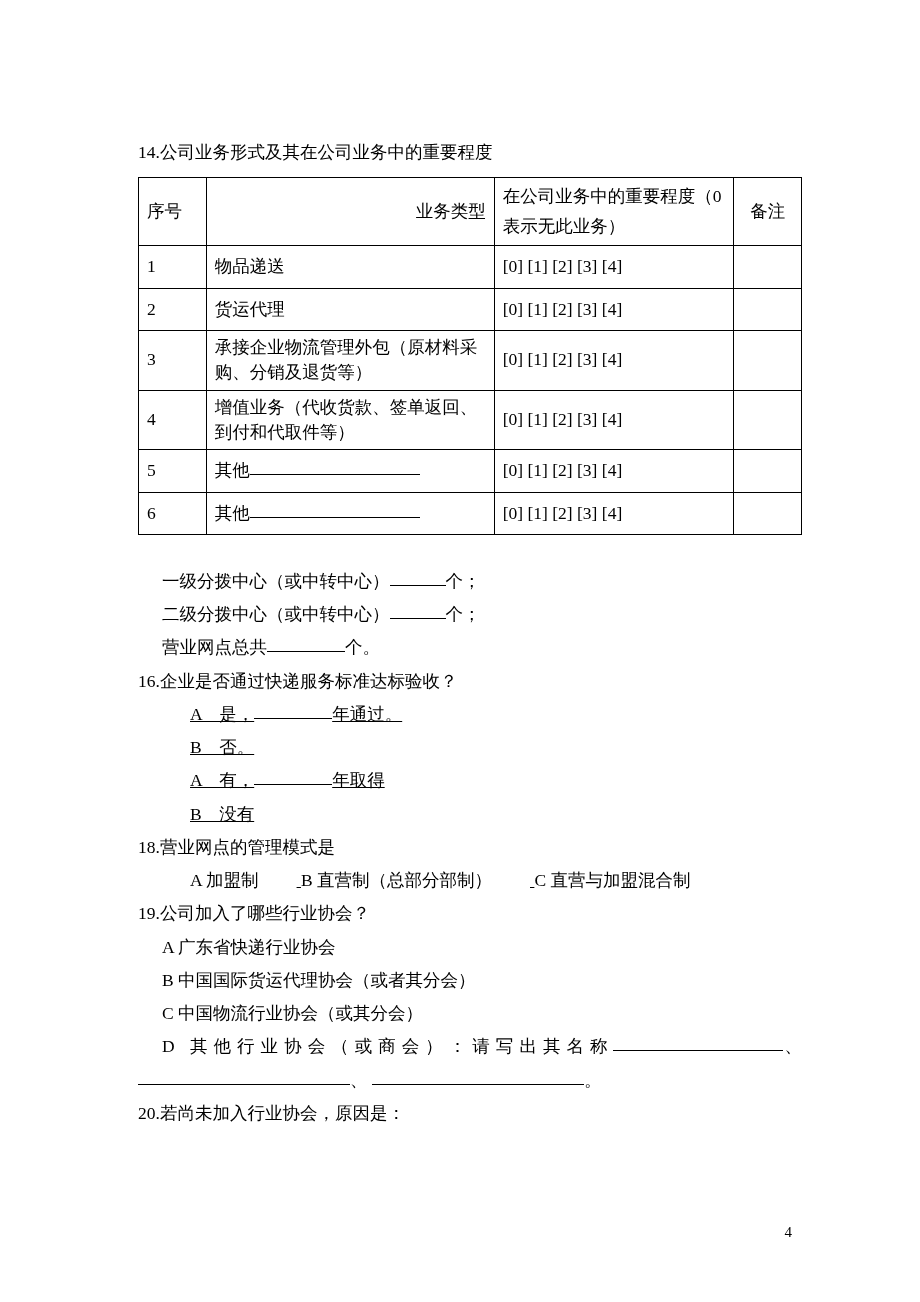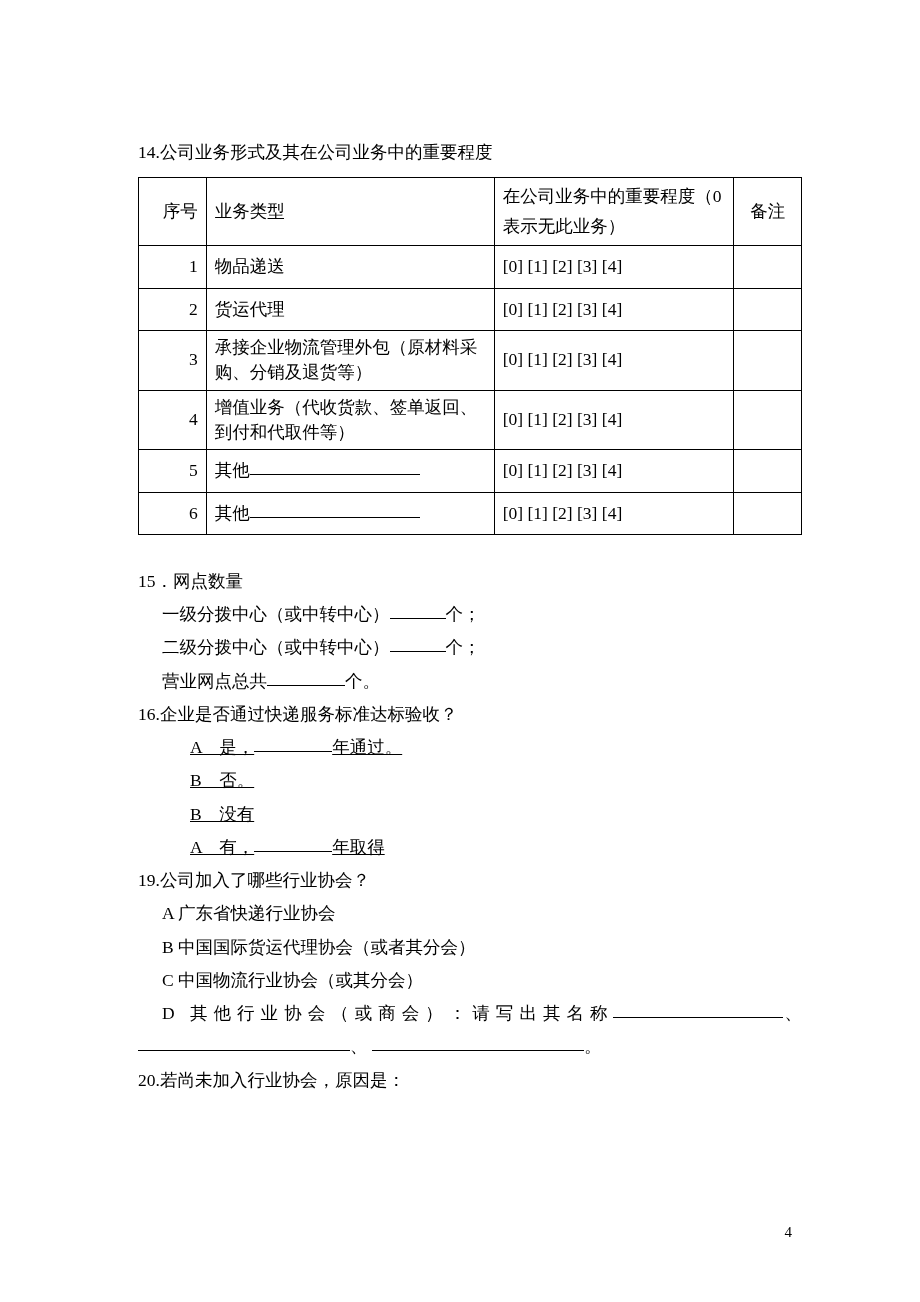--- a/index.html
+++ b/index.html
@@ -27,25 +27,26 @@
     margin-bottom: 30px;
   }
   table.biz th, table.biz td {
     border: 1px solid #000;
     padding: 4px 8px;
     vertical-align: middle;
     font-weight: normal;
     text-align: left;
   }
   table.biz .col-seq {
-    text-align: right;
+    text-align: left;
     width: 52px;
   }
   table.biz .col-type {
     width: 275px;
+    text-align: right;
   }
   table.biz .col-imp {
     width: 230px;
     margin-left: 15px;
   }
   table.biz .col-note {
     width: 52px;
     text-align: center;
   }
   table.biz .head-row th {
@@ -126,47 +127,54 @@
     <tr>
       <td class="col-seq">6</td>
       <td><span>其他</span><span class="under long"></span></td>
       <td>[0] [1] [2] [3] [4]</td>
       <td></td>
     </tr>
   </tbody>
     </table>
 
   <div class="q-block">
-    <p>15．网点数量</p>
     <p class="indent-1">
       <span>一级分拨中心（或中转中心）</span><span class="under short"></span><span>个；</span>
     </p>
     <p class="indent-1">
       <span>二级分拨中心（或中转中心）</span><span class="under short"></span><span>个；</span>
     </p>
     <p class="indent-1">
       <span>营业网点总共</span><span class="under mid"></span><span>个。</span>
     </p>
   </div>
 
   <div class="q-block">
     <p>16.企业是否通过快递服务标准达标验收？</p>
     <p class="indent-2">
       <span>A　是，</span><span class="under mid"></span><span>年通过。</span>
     </p>
     <p class="indent-2">B　否。</p>
   </div>
 
   <div class="q-block">
-    <p class="indent-2">B　没有</p>
     <p class="indent-2">
       <span>A　有，</span><span class="under mid"></span><span>年取得</span>
     </p>
+    <p class="indent-2">B　没有</p>
   </div>
 
+  <div class="q-block">
+    <p>18.营业网点的管理模式是</p>
+    <p class="indent-2 inline-opts">
+      <span>A 加盟制</span>
+      <span>B 直营制（总部分部制）</span>
+      <span>C 直营与加盟混合制</span>
+    </p>
+  </div>
 
   <div class="q-block">
     <p>19.公司加入了哪些行业协会？</p>
     <p class="indent-1">A 广东省快递行业协会</p>
     <p class="indent-1">B 中国国际货运代理协会（或者其分会）</p>
     <p class="indent-1">C 中国物流行业协会（或其分会）</p>
     <p class="indent-1" style="text-align:justify;text-align-last:justify;">
       <span class="wide-letter">D 其他行业协会（或商会）：请写出其名称</span><span class="under long"></span><span>、</span>
     </p>
     <p>

